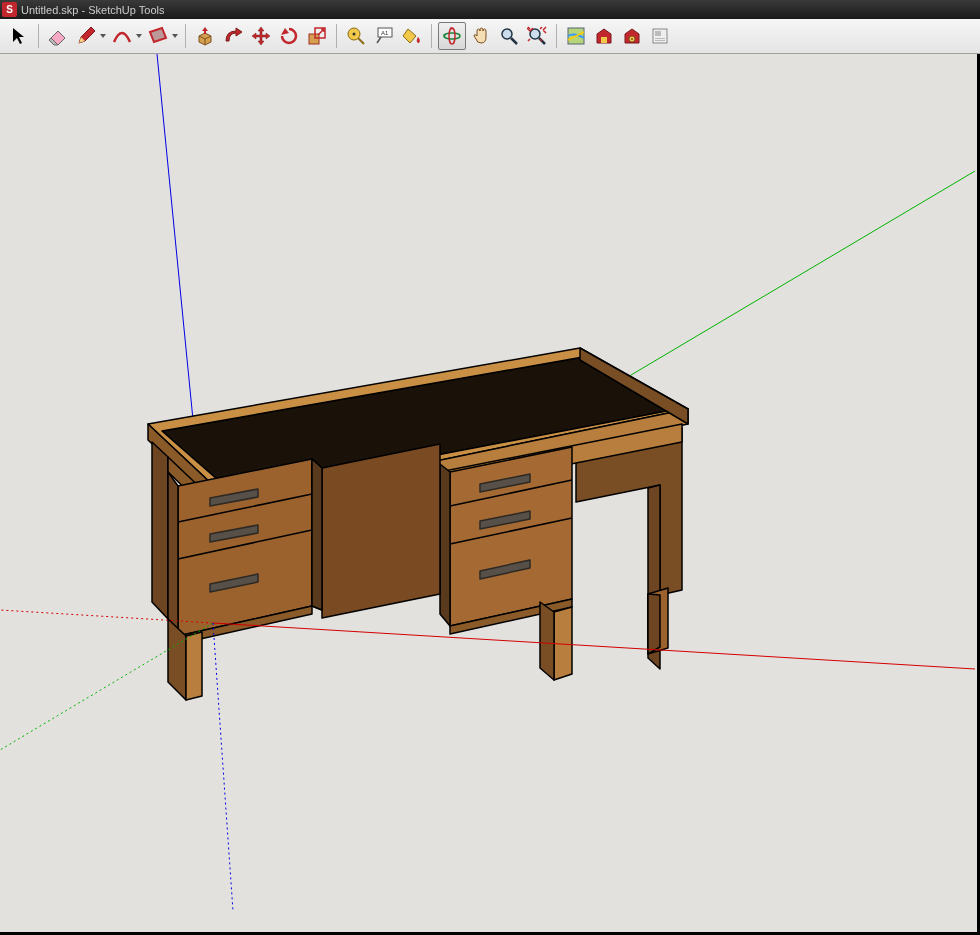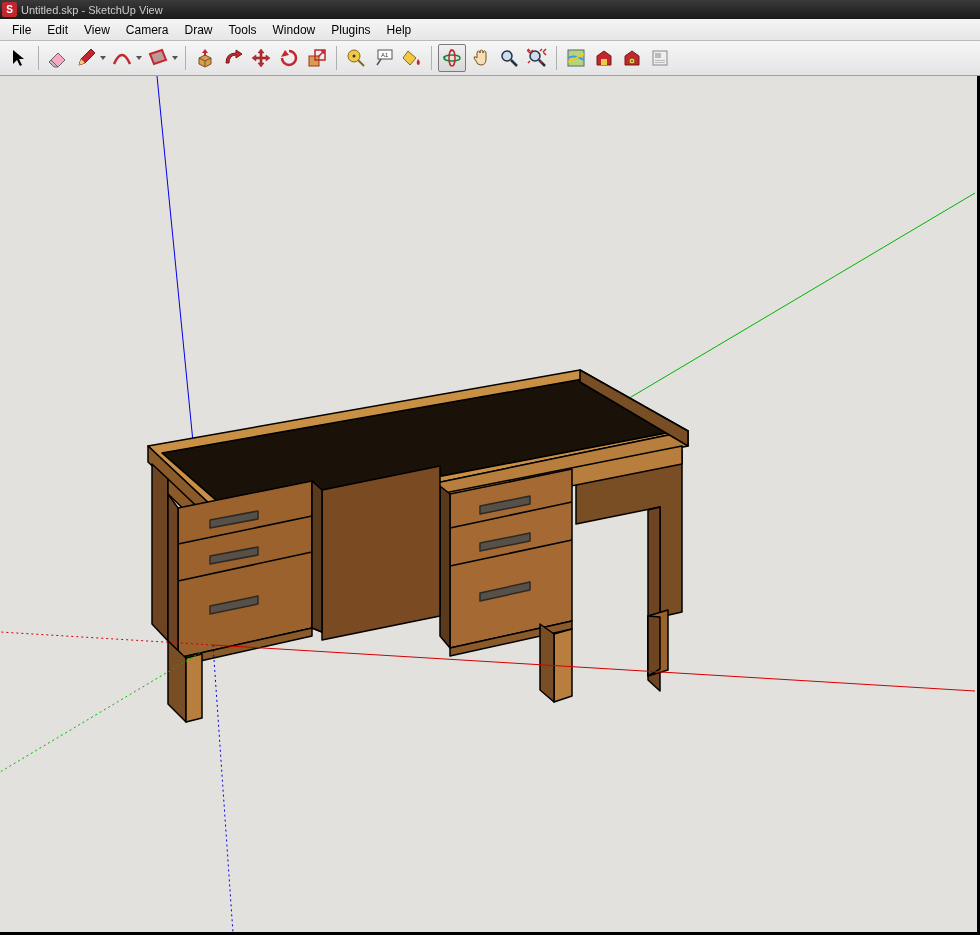--- a/index.html
+++ b/index.html
@@ -25,34 +25,23 @@
 </style>
 </head>
 <body>
 
 <div class="window">
 
   <div class="titlebar">
     <div class="app-icon">
         <span>S</span>
       </div>
-    <span>Untitled.skp - SketchUp View</span>
+    <span>Untitled.skp - SketchUp Tools</span>
   </div>
 
-  <div class="menubar">
-    <span>File</span>
-    <span>Edit</span>
-    <span>View</span>
-    <span>Camera</span>
-    <span>Draw</span>
-    <span>Tools</span>
-    <span>Window</span>
-    <span>Plugins</span>
-    <span>Help</span>
-  </div>
 
   <div class="toolbar">
 
     <div class="tbtn">
       <svg viewBox="0 0 20 20">
           <path d="M4 2 L4 16 L8 12 L11 18 L13 17 L10 11 L15 11 Z" fill="#000"></path>
         </svg>
     </div>
     <div class="sep"></div>
 

